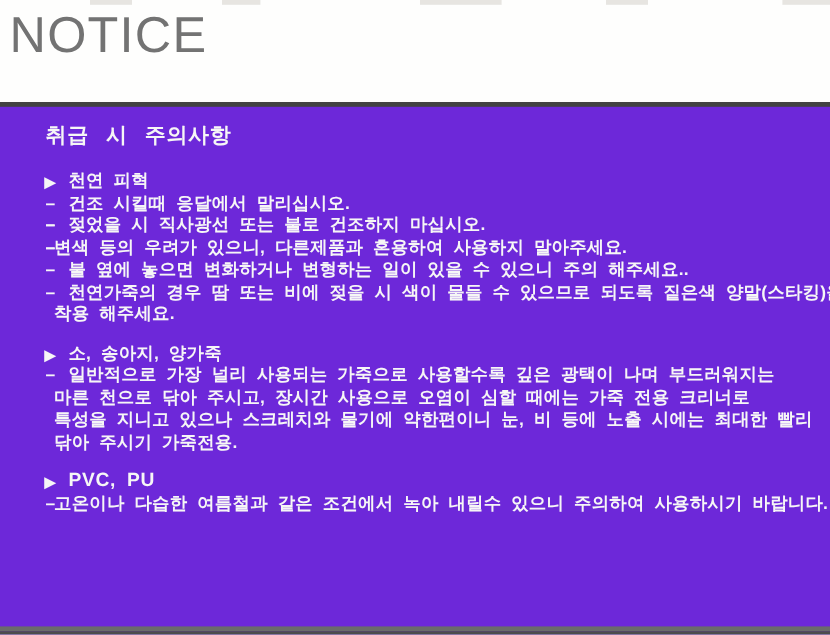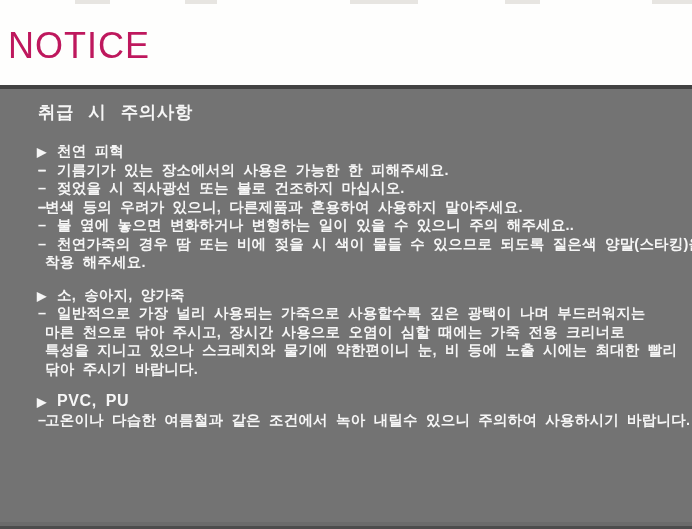--- a/index.html
+++ b/index.html
@@ -24,37 +24,37 @@
   }
   .r1 { left: 75px;  width: 35px; }
   .r2 { left: 185px; width: 32px; }
   .r3 { left: 350px; width: 68px; }
   .r4 { left: 505px; width: 35px; }
   .r5 { left: 652px; width: 40px; }
 
   
   .page-title {
     position: absolute;
-    top: 23px;
+    top: 6px;
     left: 8px;
-    font-size: 36px;
+    font-size: 42px;
     line-height: 46px;
     font-weight: normal;
-    color: #be185d;
+    color: #737373;
     letter-spacing: 1px;
   }
 
   
   .panel {
     position: absolute;
     top: 85px;
     left: 0;
     right: 0;
     bottom: 0;
-    background: #737373;
+    background: #6d28d9;
     border-top: 4px solid #424242;
     color: #f6f6f6;
     font-weight: bold;
     font-size: 14.5px;
     line-height: 18.5px;
     word-spacing: 4px;
     letter-spacing: 0.2px;
     white-space: nowrap;
   }
   .panel-bottom-light {
@@ -123,24 +123,24 @@
 
     <div class="panel-heading">취급 시 주의사항</div>
 
     <div class="section first">
       <div class="sec-title">
         <span class="arrow">▶</span>
         <span class="txt">천연 피혁</span>
       </div>
       <div class="line">
         <span class="dash">–</span>
-      </div>
-      <div class="line">
-        <span class="dash">–</span>
-        <span class="txt">기름기가 있는 장소에서의 사용은 가능한 한 피해주세요.</span>
+        <span class="txt">건조 시킬때 응달에서 말리십시오.</span>
+      </div>
+      <div class="line">
+        <span class="dash">–</span>
       </div>
       <div class="line">
         <span class="dash">–</span>
         <span class="txt">젖었을 시 직사광선 또는 불로 건조하지 마십시오.</span>
       </div>
       <div class="line">
         <span class="dash">–</span>
       </div>
       <div class="line">
         <span class="dash">–</span>
@@ -170,21 +170,21 @@
         <span class="dash">–</span>
         <span class="txt">일반적으로 가장 널리 사용되는 가죽으로 사용할수록 깊은 광택이 나며 부드러워지는</span>
       </div>
       <div class="line cont">
         <span class="txt">마른 천으로 닦아 주시고, 장시간 사용으로 오염이 심할 때에는 가죽 전용 크리너로</span>
       </div>
       <div class="line cont">
         <span class="txt">특성을 지니고 있으나 스크레치와 물기에 약한편이니 눈, 비 등에 노출 시에는 최대한 빨리</span>
       </div>
       <div class="line cont">
-        <span class="txt">닦아 주시기 바랍니다.</span>
+        <span class="txt">닦아 주시기 가죽전용.</span>
       </div>
     </div>
 
     <div class="section">
       <div class="sec-title latin">
         <span class="arrow">▶</span>
         <span class="txt">PVC, PU</span>
       </div>
       <div class="line">
         <span class="dash">–</span>

